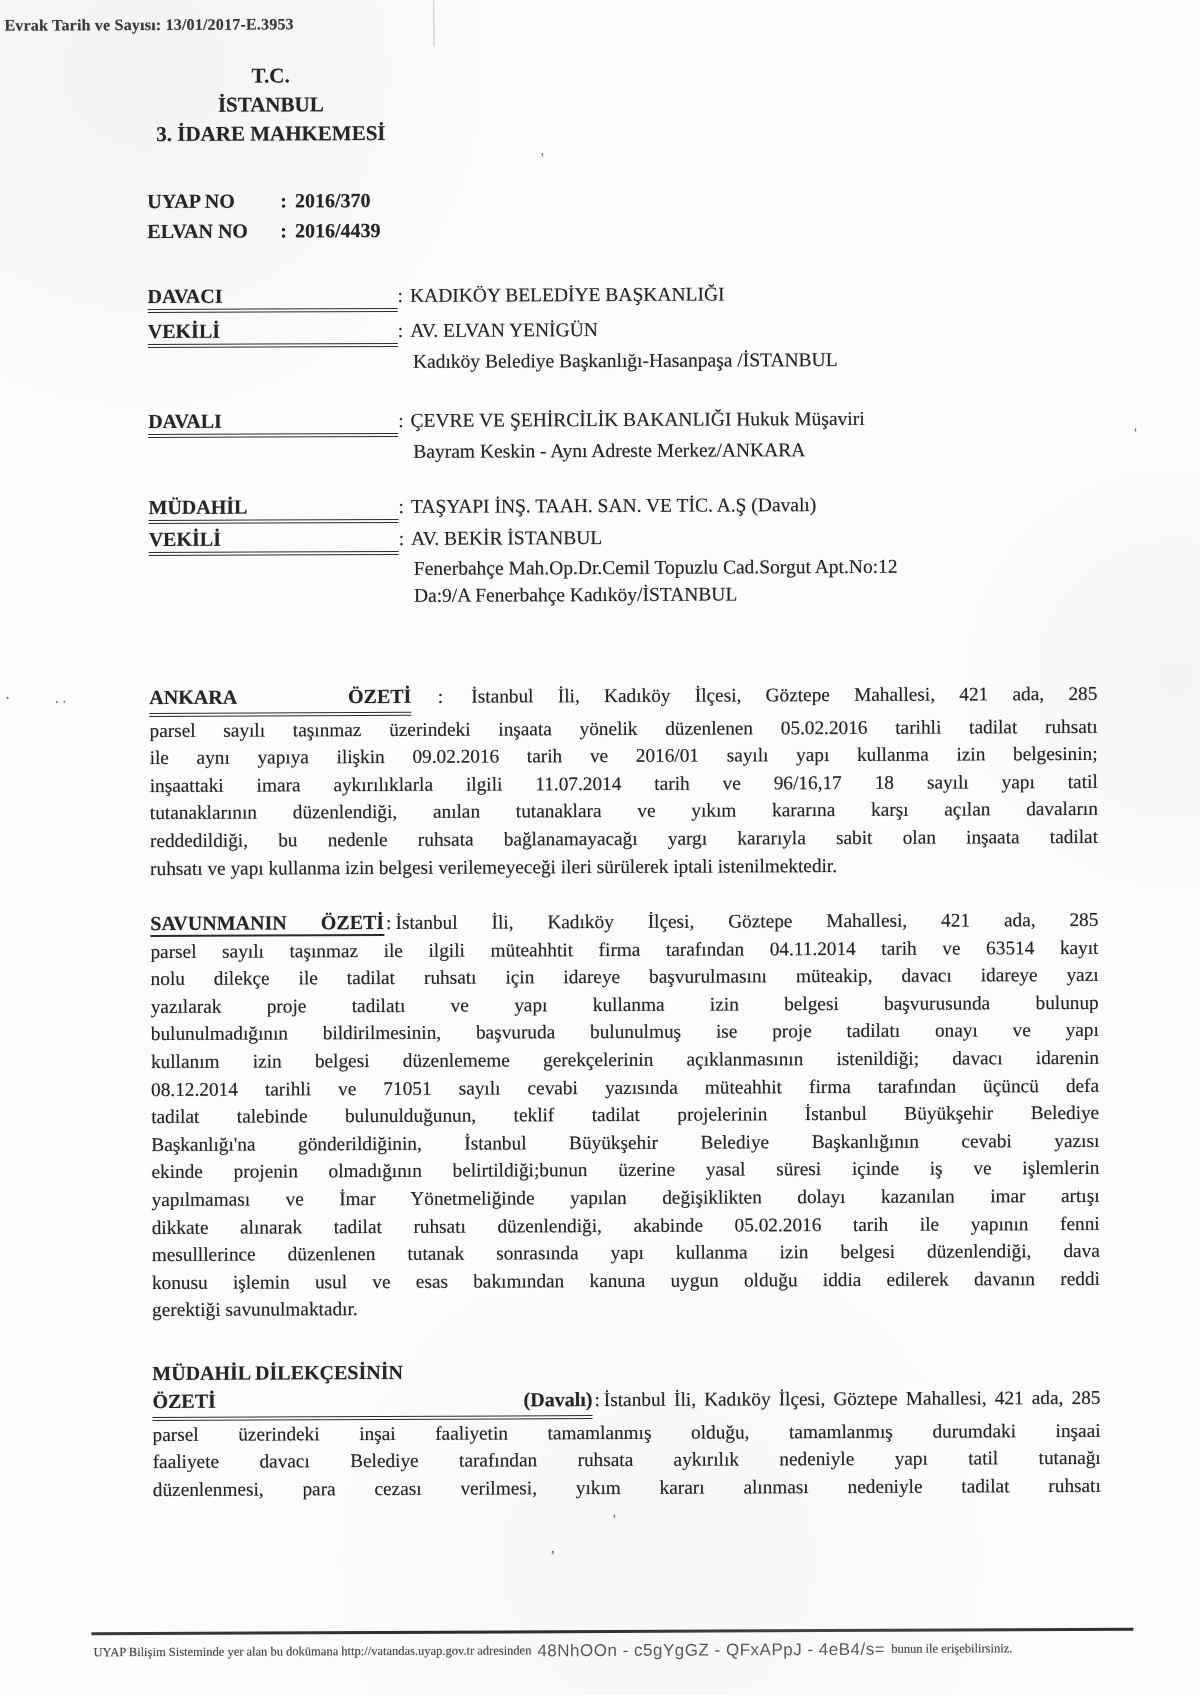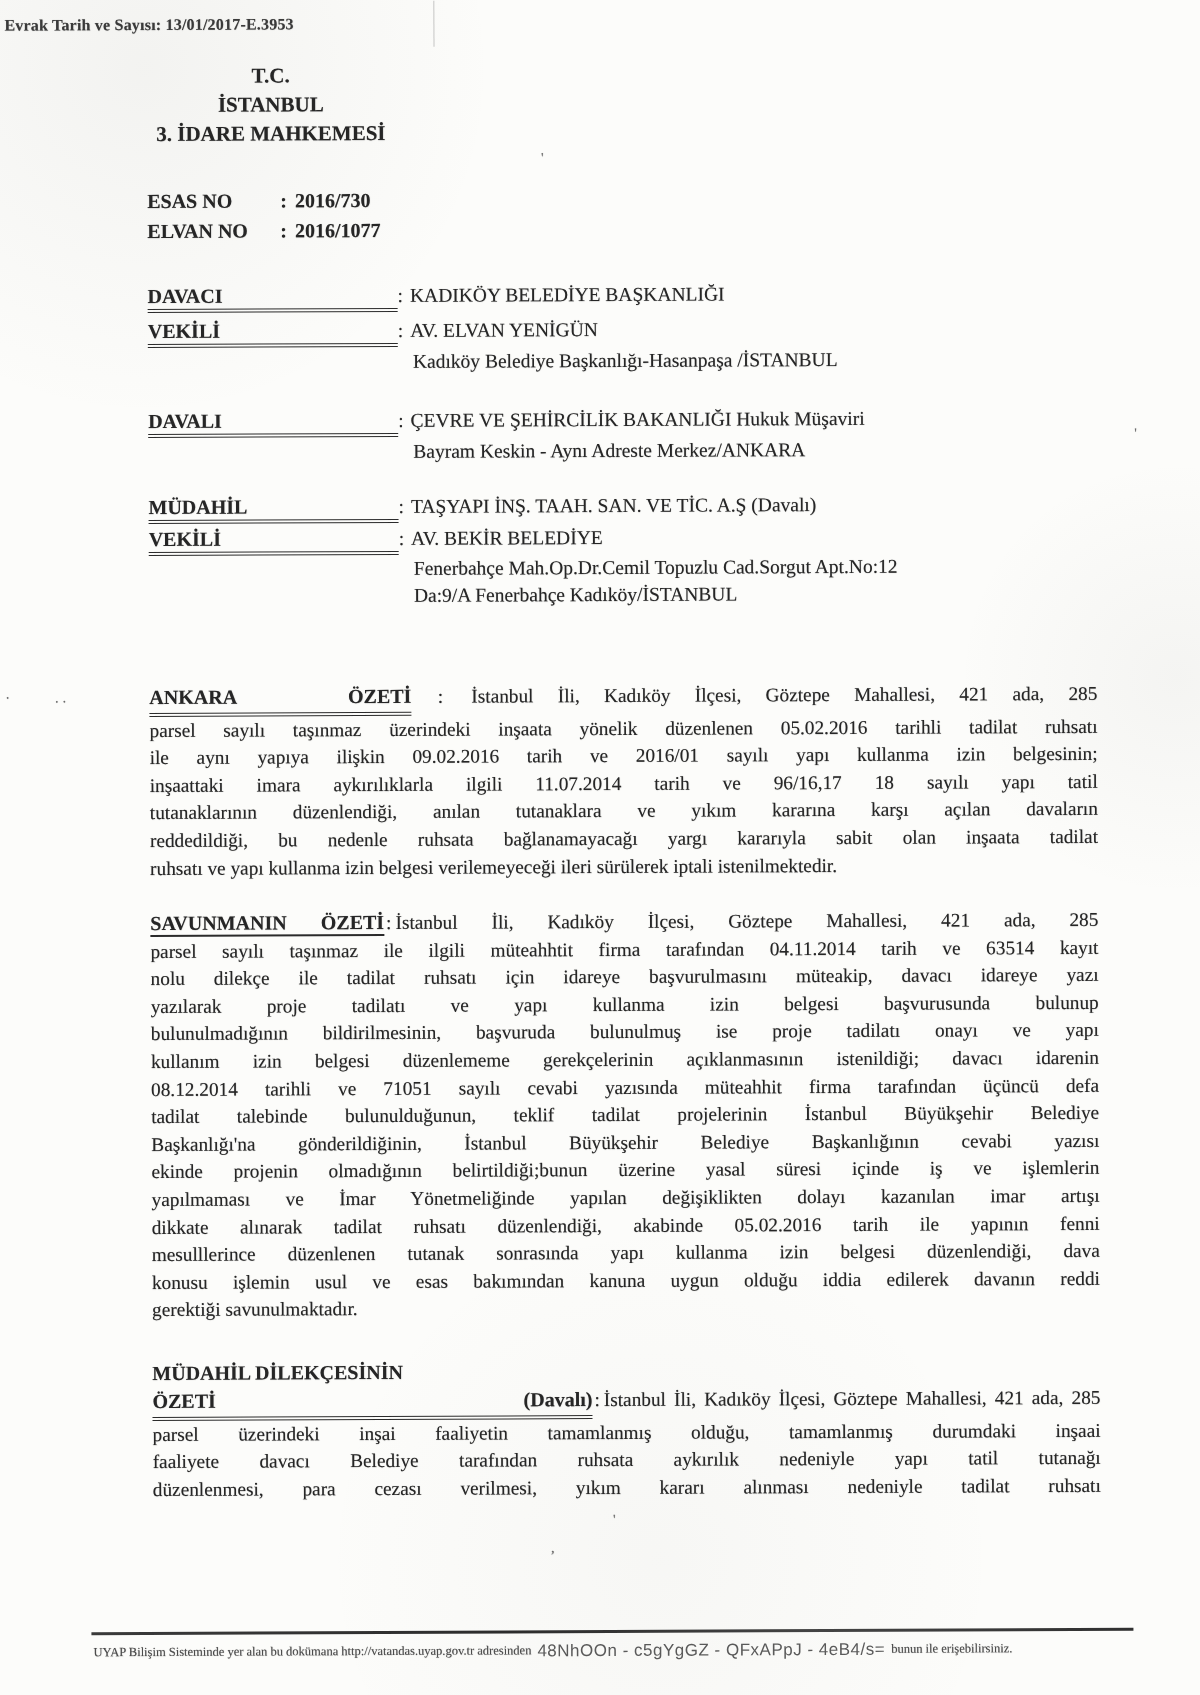--- a/index.html
+++ b/index.html
@@ -63,33 +63,33 @@
 
     <div class="stamp">Evrak Tarih ve Sayısı: 13/01/2017-E.3953</div>
 
     <div class="court">
       <div>T.C.</div>
       <div>İSTANBUL</div>
       <div>3. İDARE MAHKEMESİ</div>
     </div>
 
     <div class="case-block">
-      <div><span class="cn-label">ESAS NO</span><span class="cn-sep">:</span><span>2016/730</span></div>
-      <div><span class="cn-label">ELVAN NO</span><span class="cn-sep">:</span><span>2016/1077</span></div>
+      <div><span class="cn-label">UYAP NO</span><span class="cn-sep">:</span><span>2016/370</span></div>
+      <div><span class="cn-label">ELVAN NO</span><span class="cn-sep">:</span><span>2016/4439</span></div>
     </div>
 
     <div class="prow" style="top:283px"><span class="plabel">DAVACI</span><span class="psep">:</span><span>KADIKÖY BELEDİYE BAŞKANLIĞI</span></div>
     <div class="prow" style="top:318px"><span class="plabel">VEKİLİ</span><span class="psep">:</span><span>AV. ELVAN YENİGÜN</span></div>
     <div class="addr" style="top:350px">Kadıköy Belediye Başkanlığı-Hasanpaşa /İSTANBUL</div>
 
     <div class="prow" style="top:408px"><span class="plabel">DAVALI</span><span class="psep">:</span><span>ÇEVRE VE ŞEHİRCİLİK BAKANLIĞI Hukuk Müşaviri</span></div>
     <div class="addr" style="top:440px">Bayram Keskin - Aynı Adreste Merkez/ANKARA</div>
 
     <div class="prow" style="top:494px"><span class="plabel">MÜDAHİL</span><span class="psep">:</span><span>TAŞYAPI İNŞ. TAAH. SAN. VE TİC. A.Ş (Davalı)</span></div>
-    <div class="prow" style="top:526px"><span class="plabel">VEKİLİ</span><span class="psep">:</span><span>AV. BEKİR BELEDİYE</span></div>
+    <div class="prow" style="top:526px"><span class="plabel">VEKİLİ</span><span class="psep">:</span><span>AV. BEKİR İSTANBUL</span></div>
     <div class="addr" style="top:557px">Fenerbahçe Mah.Op.Dr.Cemil Topuzlu Cad.Sorgut Apt.No:12</div>
     <div class="addr" style="top:584px">Da:9/A Fenerbahçe Kadıköy/İSTANBUL</div>
 
     <div class="section" style="top:682px">
       <div class="jline"><span class="sec-label u-tab w-dava">ANKARA ÖZETİ</span> <span class="sep-gap">:</span> <span>İstanbul İli, Kadıköy İlçesi, Göztepe Mahallesi, 421 ada, 285</span></div>
       <div class="jline">parsel sayılı taşınmaz üzerindeki inşaata yönelik düzenlenen 05.02.2016 tarihli tadilat ruhsatı</div>
       <div class="jline">ile aynı yapıya ilişkin 09.02.2016 tarih ve 2016/01 sayılı yapı kullanma izin belgesinin;</div>
       <div class="jline">inşaattaki imara aykırılıklarla ilgili 11.07.2014 tarih ve 96/16,17 18 sayılı yapı tatil</div>
       <div class="jline">tutanaklarının düzenlendiği, anılan tutanaklara ve yıkım kararına karşı açılan davaların</div>
       <div class="jline">reddedildiği, bu nedenle ruhsata bağlanamayacağı yargı kararıyla sabit olan inşaata tadilat</div>

